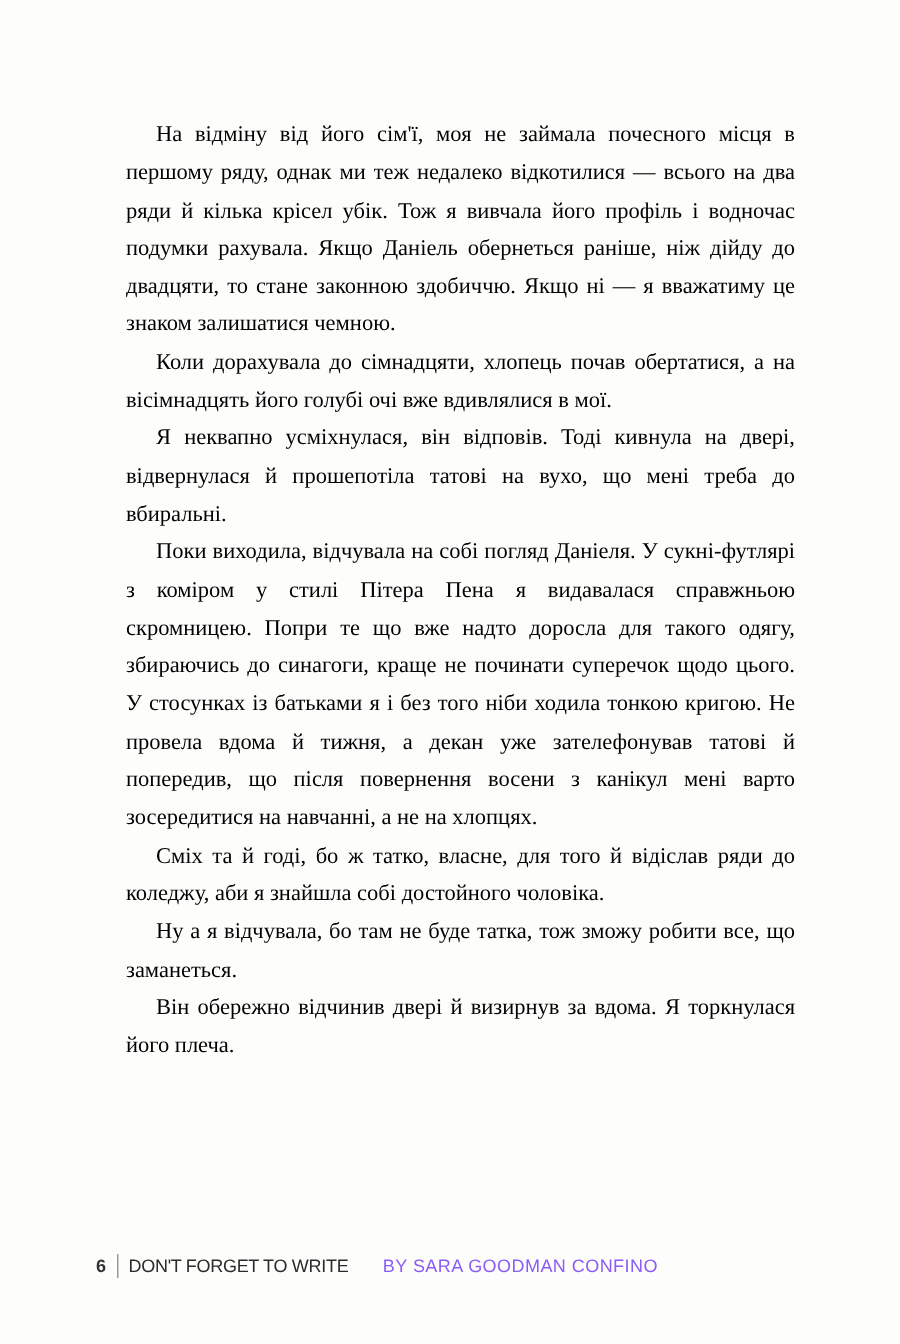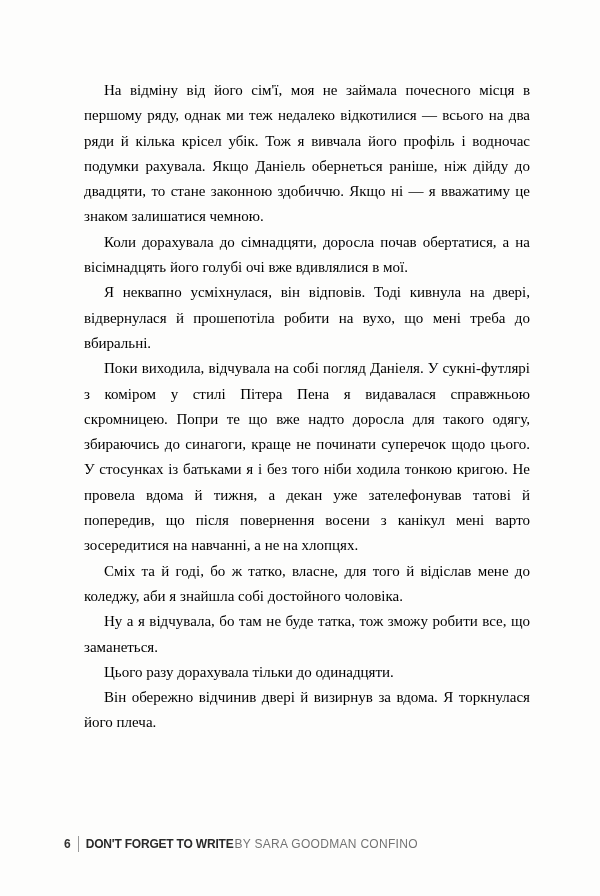--- a/index.html
+++ b/index.html
@@ -2,34 +2,33 @@
 <html><head>
 <meta charset="utf-8">
 <style>
   html, body { margin:0; padding:0; }
   body { width:600px; height:896px; background:#fdfdfc; position:relative; overflow:hidden; }
   .page { position:absolute; left:84px; top:78px; width:446px; font-family:"Liberation Serif","DejaVu Serif",serif; font-size:15px; line-height:25.3px; color:#000000; }
   .para { margin:0; text-indent:20px; text-align:justify; }
   .footer { position:absolute; left:64px; top:836px; font-family:"Liberation Sans","DejaVu Sans",sans-serif; font-size:12px; display:flex; align-items:center; white-space:nowrap; }
   .pn { font-weight:bold; color:#333; }
   .sep { display:inline-block; width:1px; height:16px; background:#999; margin:0 7px; }
-  .btitle { font-weight:bold; color:#2a2a2a; letter-spacing:-0.2px; }
-  .bauthor { color:#737373; margin-left:1px; letter-spacing:0.3px; }
+  .btitle { font-weight:normal; color:#2a2a2a; letter-spacing:-0.2px; }
+  .bauthor { color:#8b5cf6; margin-left:23px; letter-spacing:0.3px; }
 </style>
 </head>
 <body>
 
 <div class="page">
   <p class="para">На відміну від його сім'ї, моя не займала почесного місця в першому ряду, однак ми теж недалеко відкотилися — всього на два ряди й кілька крісел убік. Тож я вивчала його профіль і водночас подумки рахувала. Якщо Даніель обернеться раніше, ніж дійду до двадцяти, то стане законною здобиччю. Якщо ні — я вважатиму це знаком залишатися чемною.</p>
-  <p class="para">Коли дорахувала до сімнадцяти, доросла почав обертатися, а на вісімнадцять його голубі очі вже вдивлялися в мої.</p>
-  <p class="para">Я неквапно усміхнулася, він відповів. Тоді кивнула на двері, відвернулася й прошепотіла робити на вухо, що мені треба до вбиральні.</p>
+  <p class="para">Коли дорахувала до сімнадцяти, хлопець почав обертатися, а на вісімнадцять його голубі очі вже вдивлялися в мої.</p>
+  <p class="para">Я неквапно усміхнулася, він відповів. Тоді кивнула на двері, відвернулася й прошепотіла татові на вухо, що мені треба до вбиральні.</p>
   <p class="para">Поки виходила, відчувала на собі погляд Даніеля. У сукні-футлярі з коміром у стилі Пітера Пена я видавалася справжньою скромницею. Попри те що вже надто доросла для такого одягу, збираючись до синагоги, краще не починати суперечок щодо цього. У стосунках із батьками я і без того ніби ходила тонкою кригою. Не провела вдома й тижня, а декан уже зателефонував татові й попередив, що після повернення восени з канікул мені варто зосередитися на навчанні, а не на хлопцях.</p>
-  <p class="para">Сміх та й годі, бо ж татко, власне, для того й відіслав мене до коледжу, аби я знайшла собі достойного чоловіка.</p>
+  <p class="para">Сміх та й годі, бо ж татко, власне, для того й відіслав ряди до коледжу, аби я знайшла собі достойного чоловіка.</p>
   <p class="para">Ну а я відчувала, бо там не буде татка, тож зможу робити все, що заманеться.</p>
-  <p class="para">Цього разу дорахувала тільки до одинадцяти.</p>
   <p class="para">Він обережно відчинив двері й визирнув за вдома. Я торкнулася його плеча.</p>
 </div>
 
 <div class="footer">
   <span class="pn">6</span>
   <span class="sep"></span>
   <span class="btitle">DON'T FORGET TO WRITE</span>
   <span class="bauthor">BY SARA GOODMAN CONFINO</span>
 </div>
 

